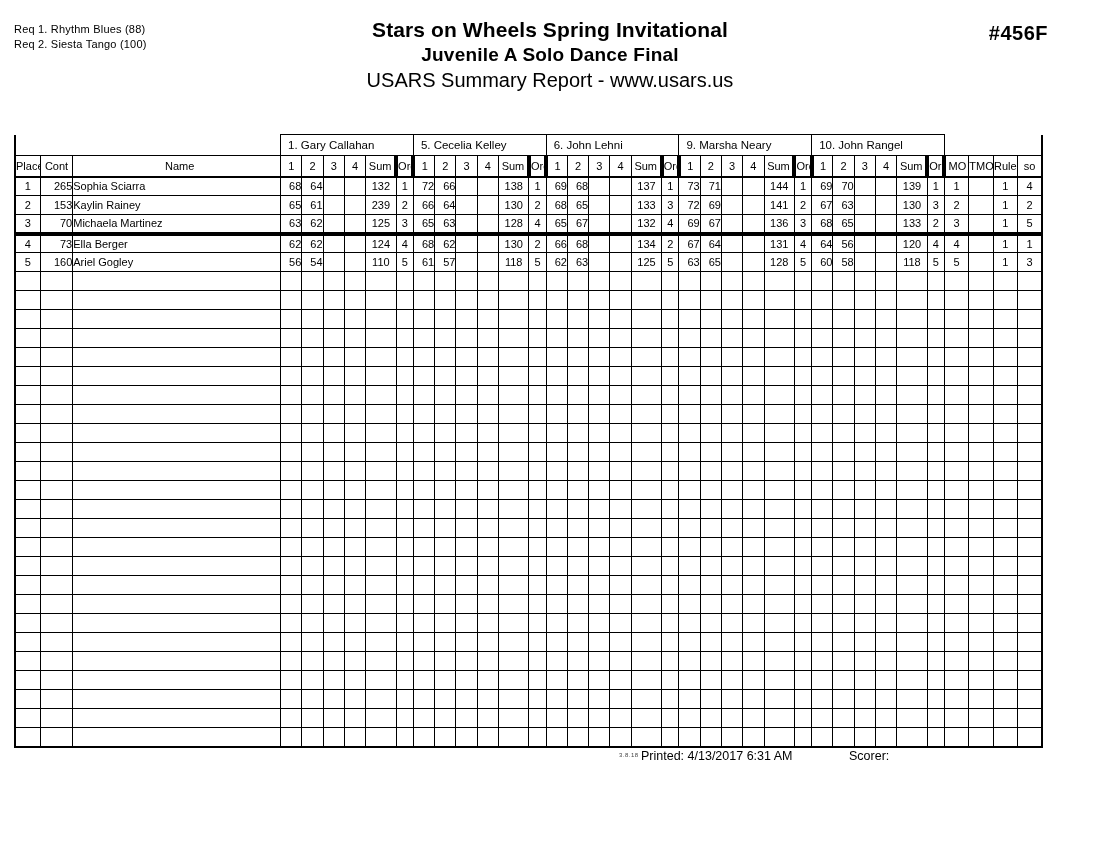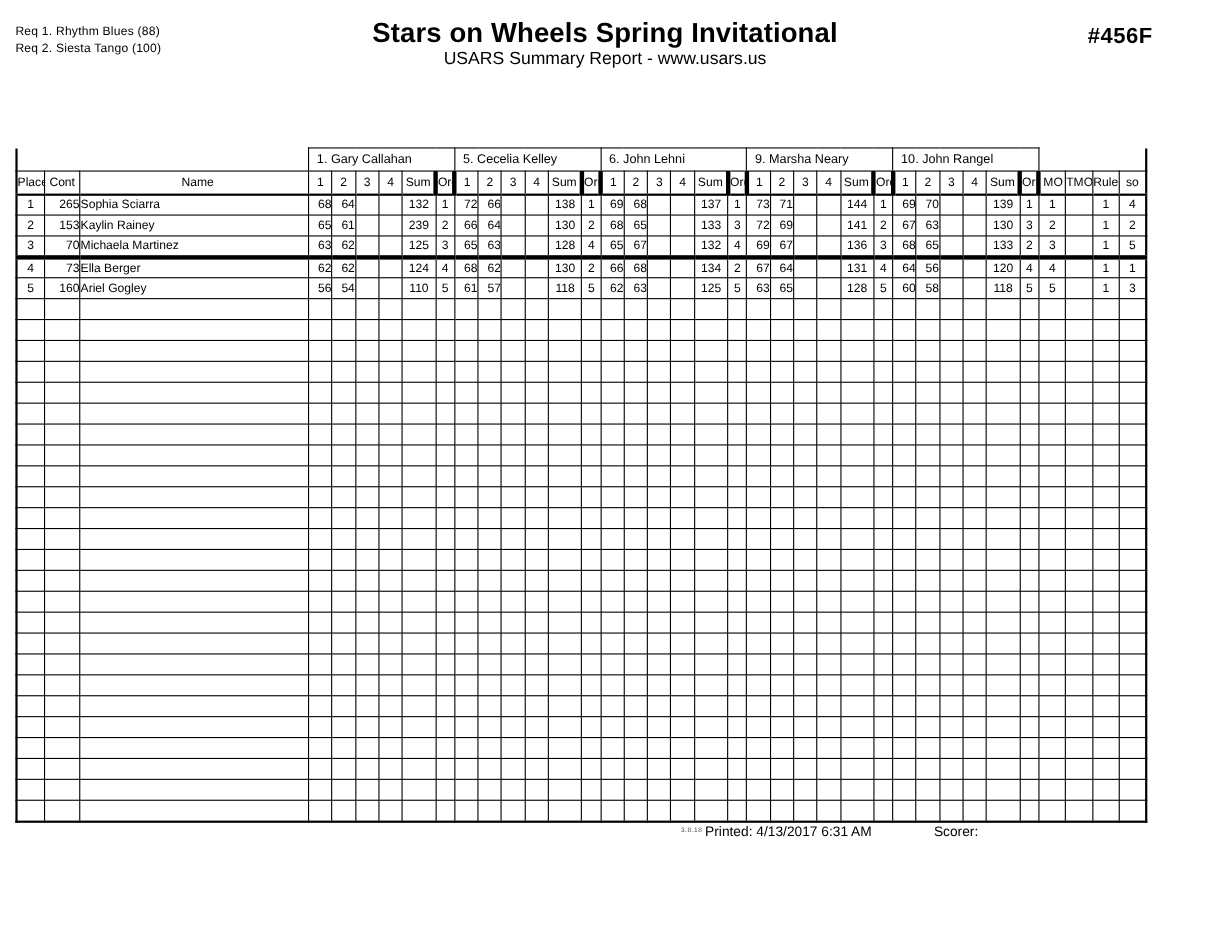--- a/index.html
+++ b/index.html
@@ -12,24 +12,24 @@
     position:relative;
   }
   .page{position:relative;width:1100px;height:850px;}
 
   
   .reqs{position:absolute;left:14px;top:22px;font-size:11px;line-height:15px;white-space:nowrap;}
   .reqs div{letter-spacing:.2px;}
 
   
   .titles{position:absolute;left:0;top:18px;width:1100px;text-align:center;}
-  .t-main{font-size:25px;font-weight:bold;line-height:24px;letter-spacing:.1px;}
+  .t-main{font-size:21px;font-weight:bold;line-height:24px;letter-spacing:.1px;}
   .t-venue{font-size:15px;line-height:22px;}
   .t-event{font-size:19px;font-weight:bold;line-height:26px;letter-spacing:.2px;}
-  .t-org{font-size:16px;line-height:24px;}
+  .t-org{font-size:20px;line-height:24px;}
 
   
   .code{position:absolute;right:52px;top:22px;font-size:20px;font-weight:bold;letter-spacing:.5px;}
 
   
   .sheet{position:absolute;left:14px;top:134px;width:1061px;}
   table.grid{border-collapse:collapse;table-layout:fixed;width:1029px;}
   table.grid td, table.grid th{
     border:1px solid #000;
     padding:0;
@@ -87,20 +87,21 @@
 
 <div class="page">
 
   <div class="reqs">
     <div>Req  1.   Rhythm Blues (88)</div>
     <div>Req  2.   Siesta Tango (100)</div>
   </div>
 
   <div class="titles">
     <div class="t-main">Stars on Wheels Spring Invitational</div>
+    <div class="t-event">Juvenile A Solo Dance Final</div>
     <div class="t-org">USARS Summary Report - www.usars.us</div>
   </div>
 
   <div class="code">#456F</div>
 
   <div class="sheet">
     <table class="grid">
       <colgroup id="cols">
           <col style="width: 25px;">
           <col style="width: 32px;">

